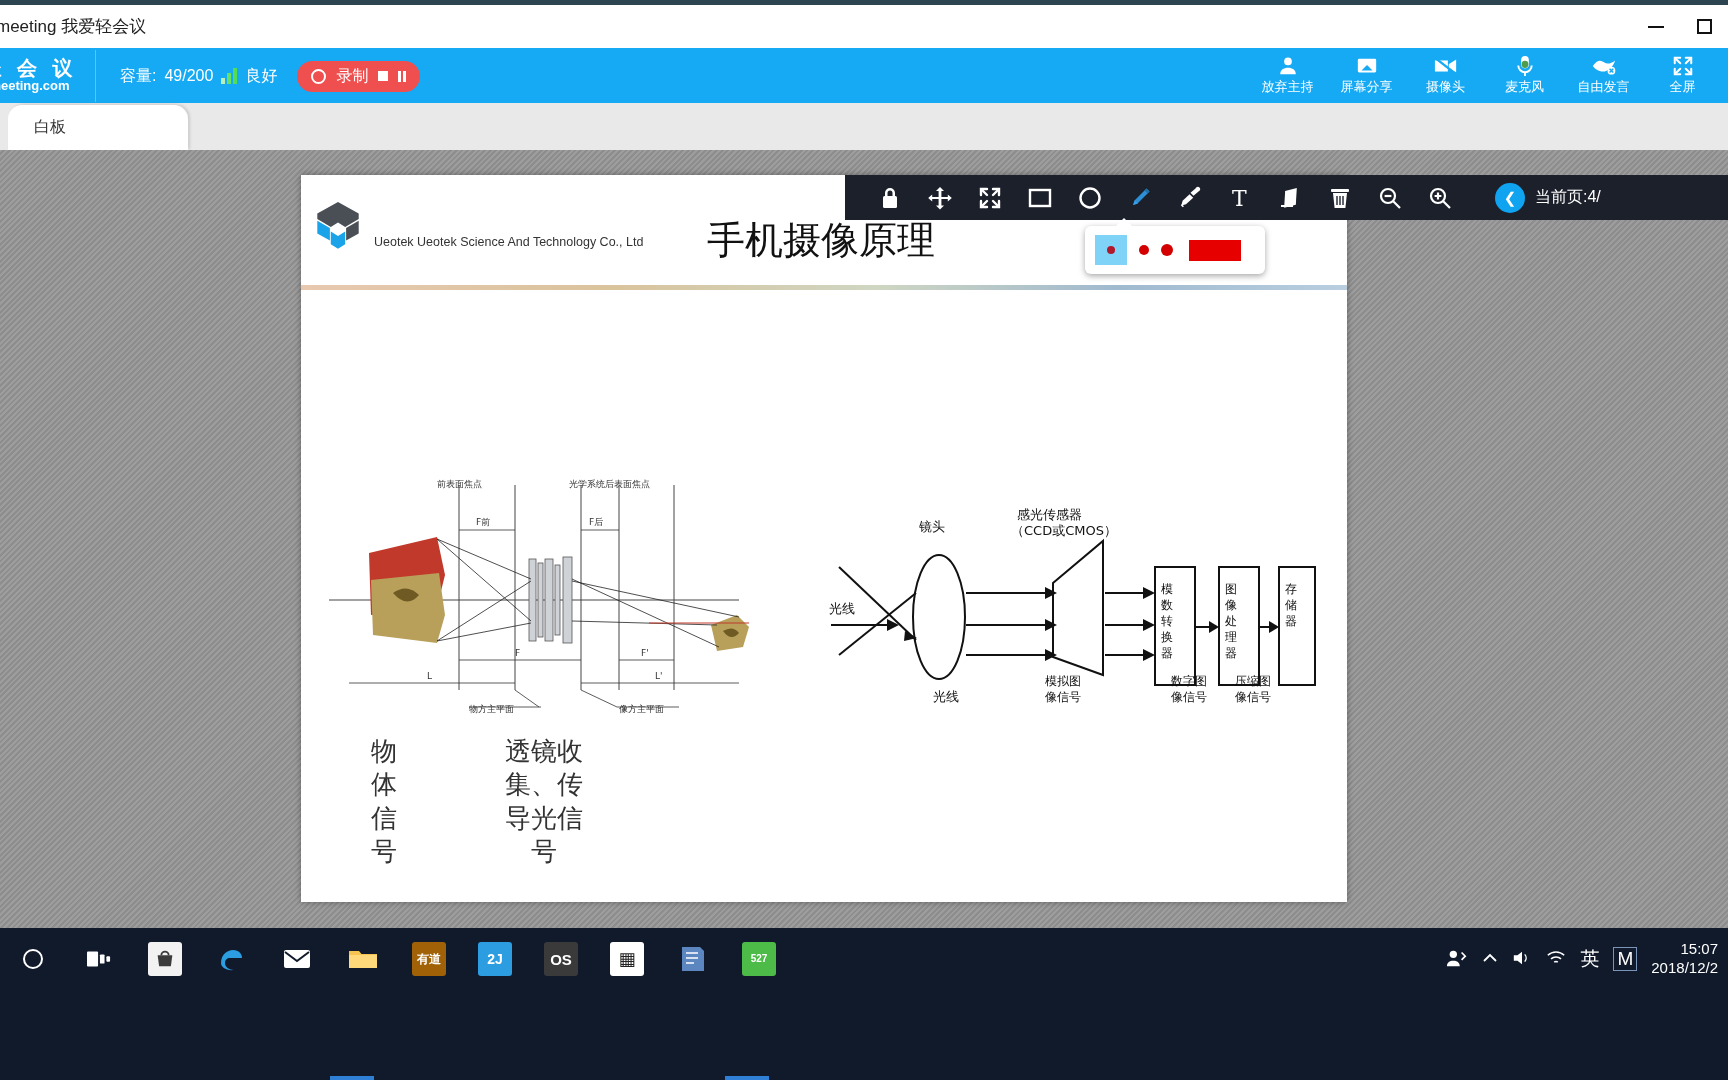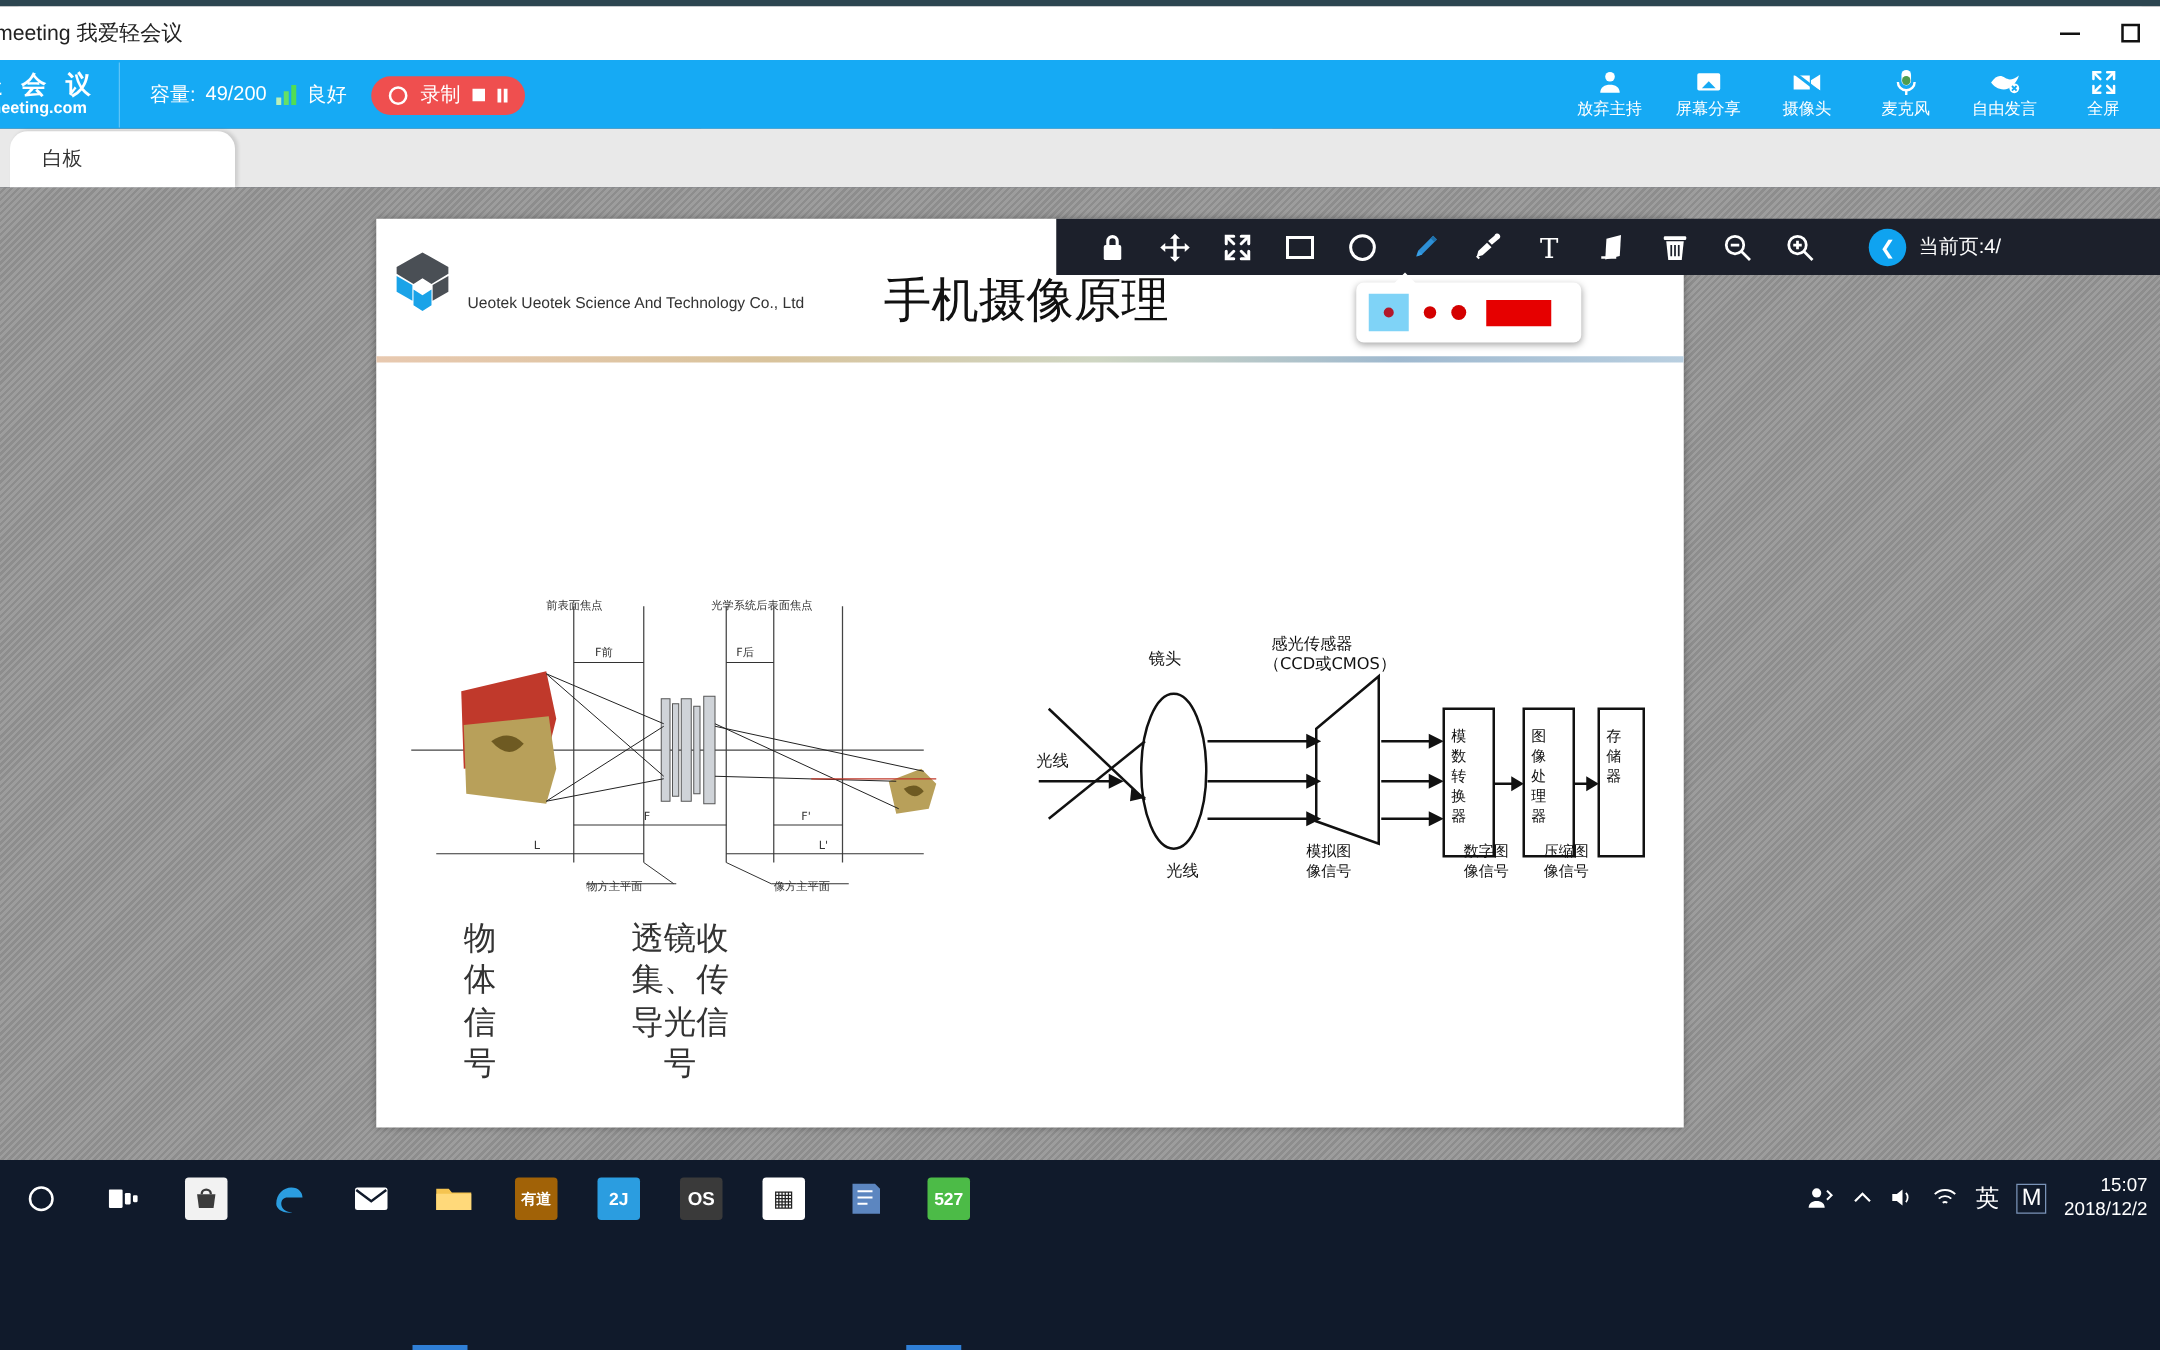--- a/index.html
+++ b/index.html
@@ -617,21 +617,21 @@
       <div class="tb-item">
         <div class="tb-icon" style="background:#ffffff;color:#222;font-size:18px;">▦</div>
       </div>
       <div class="tb-item">
         <svg width="26" height="28" viewBox="0 0 26 28">
             <path d="M2 2h18l4 4v20H2z" fill="#5c86c0"></path>
             <path d="M6 8h12M6 13h12M6 18h8" stroke="#fff" stroke-width="1.6"></path>
           </svg>
       </div>
       <div class="tb-item">
-        <div class="tb-icon" style="background:#4cbb47;font-size:14px;flex-direction:column;line-height:1;">527</div>
+        <div class="tb-icon" style="background:#4cbb47;font-size:10px;flex-direction:column;line-height:1;">527</div>
       </div>
     </div>
 
     <div class="tb-right">
       <span>
         <svg width="22" height="20" viewBox="0 0 24 20" fill="#fff">
             <circle cx="8" cy="6" r="4"></circle>
             <path d="M1 19c0-4 3-6 7-6s7 2 7 6z"></path>
             <path d="M17 4l4 4-4 4" stroke="#fff" stroke-width="1.8" fill="none"></path>
           </svg>

